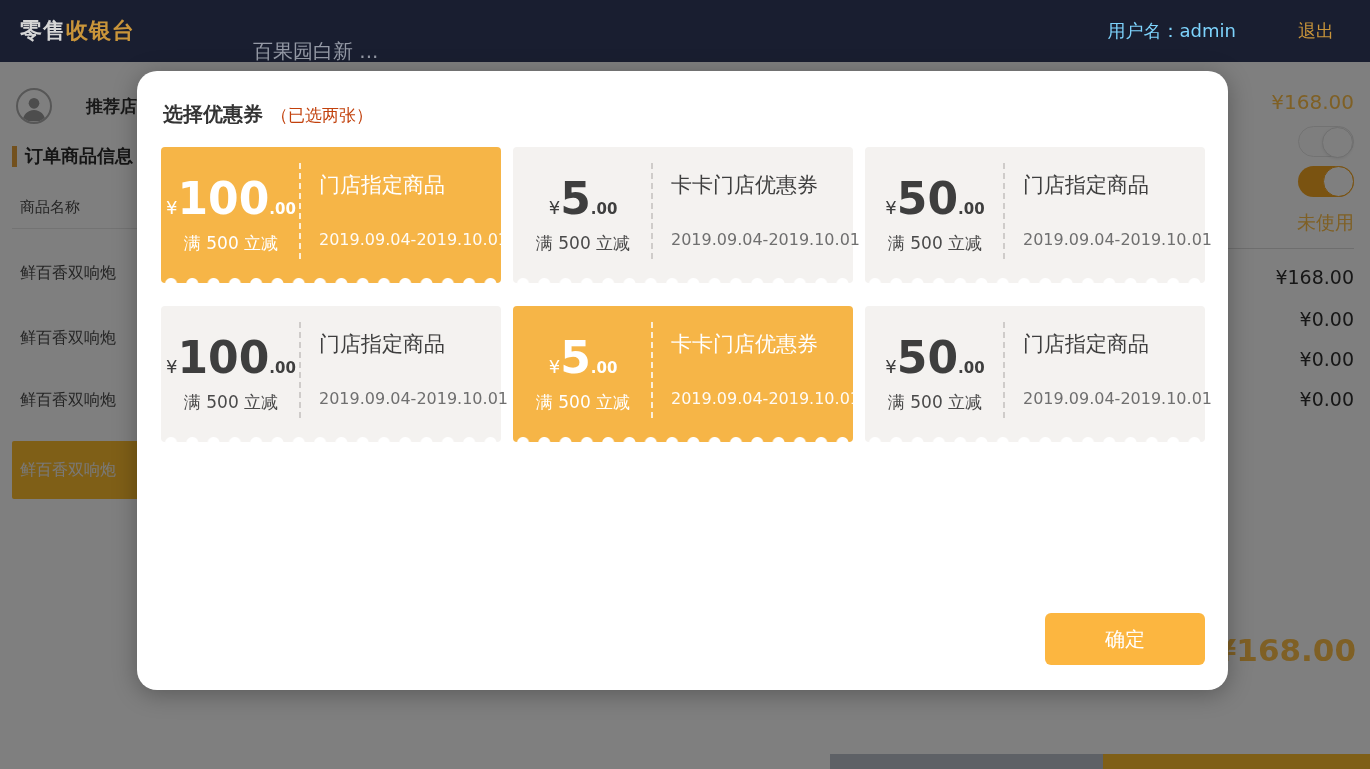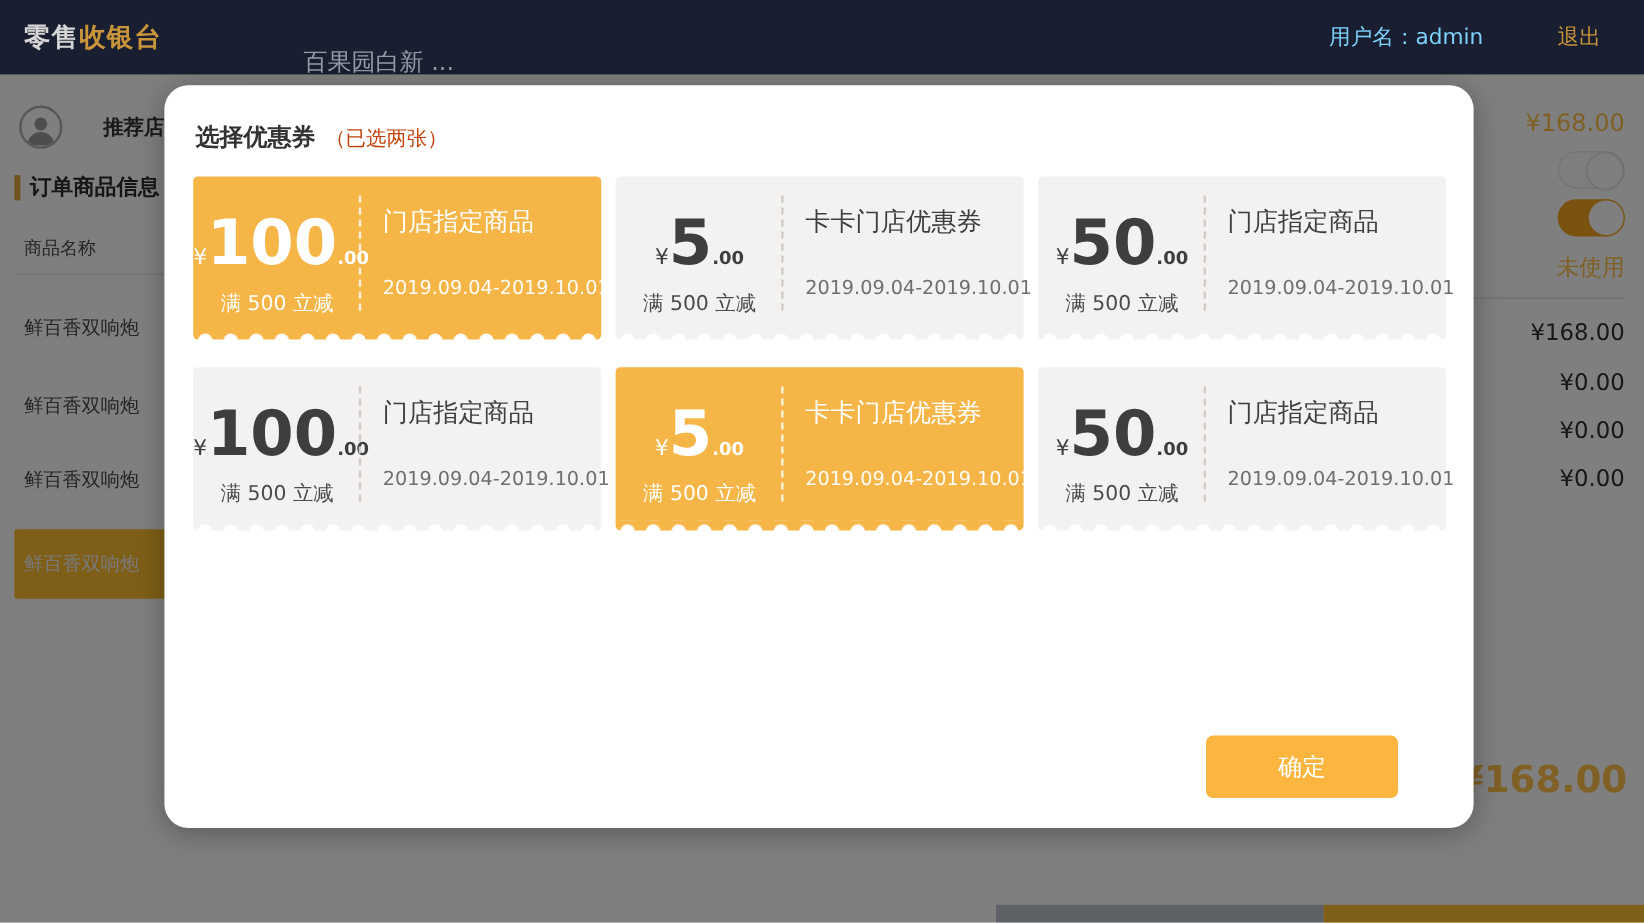--- a/index.html
+++ b/index.html
@@ -59,35 +59,35 @@
             border-radius:20px; box-shadow:0 4px 24px rgba(0,0,0,.3); z-index:70; }
   .dlg-header { position:absolute; left:26px; top:30px; display:flex; align-items:baseline; }
   .dlg-title { font-size:20px; font-weight:bold; color:#333; }
   .dlg-hint { margin-left:8px; font-size:17px; color:#c2410c; }
   .coupon-grid { position:absolute; left:24px; top:76px; display:grid;
                  grid-template-columns:repeat(3,340px); grid-column-gap:12px; grid-row-gap:23px; }
   .coupon { position:relative; width:340px; height:136px; border-radius:4px; background:#f4f2f0; cursor:pointer; }
   .coupon .c-left { position:absolute; left:0; top:0; width:140px; height:100%; text-align:center; }
   .coupon .c-price { margin-top:26px; color:#3e3e3e; white-space:nowrap; }
   .coupon .cur { font-size:18px; }
-  .coupon .amt { font-size:52px; font-weight:bold; }
+  .coupon .amt { font-size:44px; font-weight:bold; }
   .coupon .cents { font-size:15px; font-weight:bold; }
   .coupon .c-cond { margin-top:8px; font-size:17px; color:#4a4a4a; }
   .coupon .c-divider { position:absolute; left:138px; top:16px; height:96px; border-left:2px dashed #cfccca; }
   .coupon .c-right { position:absolute; left:158px; right:8px; top:0; }
   .coupon .c-name { margin-top:24px; font-size:21px; color:#3e3e3e; white-space:nowrap; }
   .coupon .c-date { margin-top:31px; font-size:16px; color:#6f6f6f; white-space:nowrap; }
   .coupon .c-scallop { position:absolute; left:0; right:0; bottom:-1px; height:9px;
         background-image:radial-gradient(circle at 10px 9px, #fff 5.5px, rgba(255,255,255,0) 6.5px);
         background-size:21.3px 9px; background-repeat:repeat-x; }
   .coupon.selected { background:#f6b547; }
   .coupon.selected .c-price, .coupon.selected .c-cond, .coupon.selected .c-name { color:#fff; }
   .coupon.selected .c-date { color:rgba(255,255,255,.95); }
   .coupon.selected .c-divider { border-left-color:rgba(255,255,255,.8); }
-  .confirm-btn { position:absolute; left:868px; top:542px; width:160px; height:52px; border-radius:6px;
+  .confirm-btn { position:absolute; left:908px; top:542px; width:160px; height:52px; border-radius:6px;
                  background:#fcb640; color:#fff; font-size:20px; display:flex; align-items:center;
                  justify-content:center; cursor:pointer; }
 </style>
 </head>
 <body>
 
 <div class="screen">
 
   <div class="navbar">
     <div class="brand">

